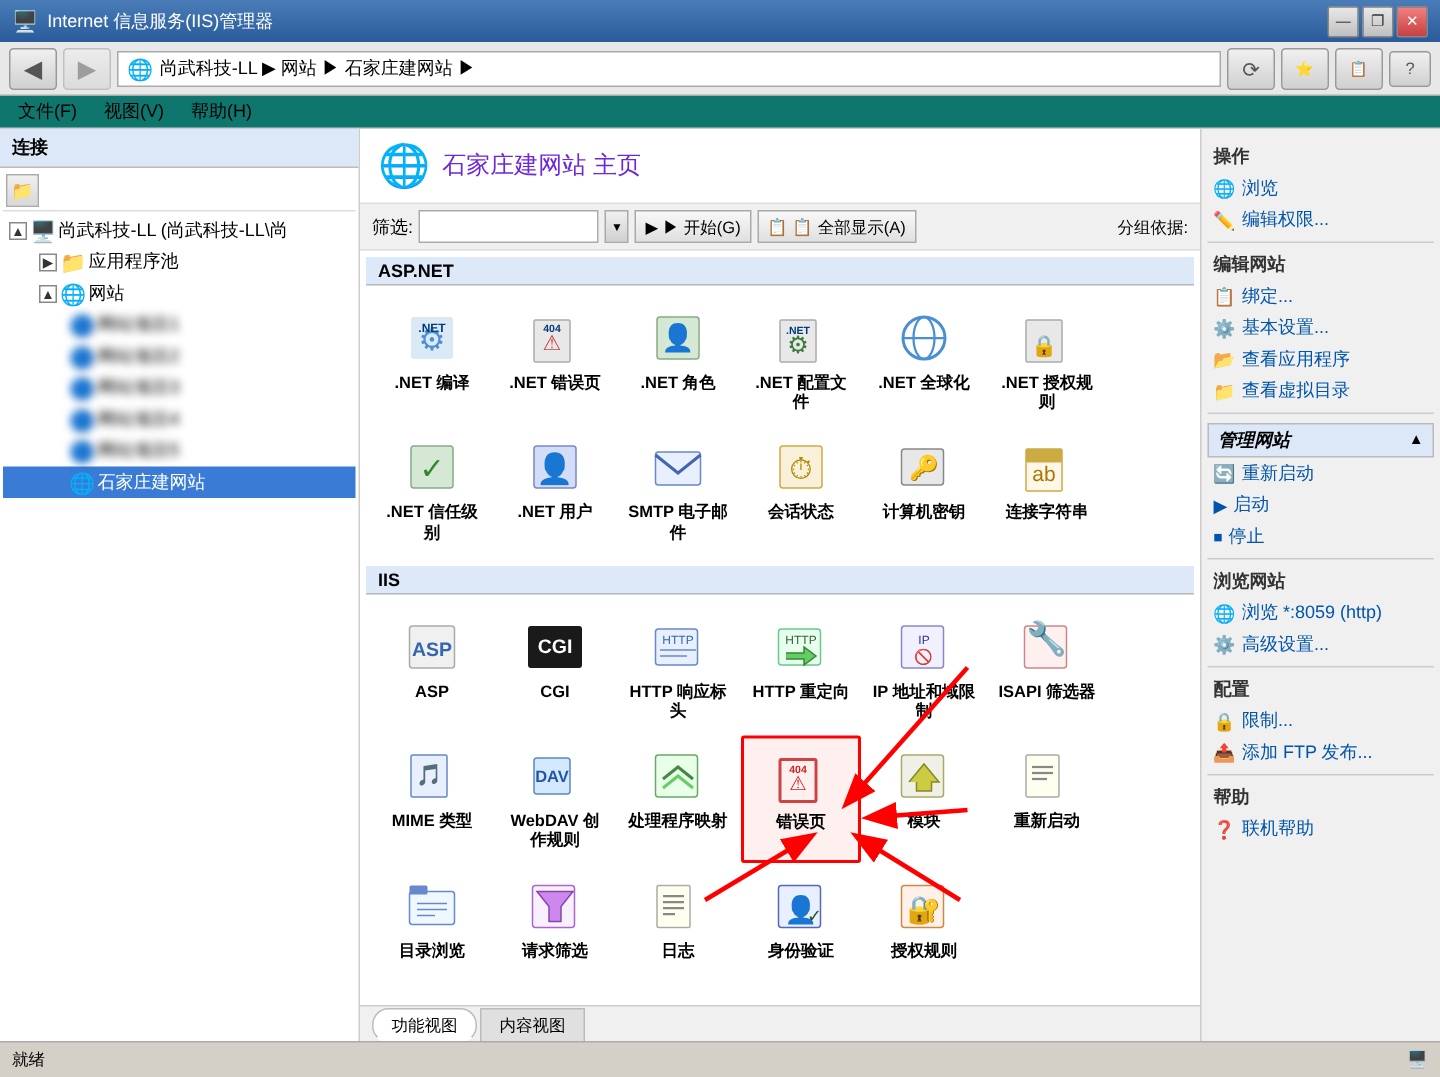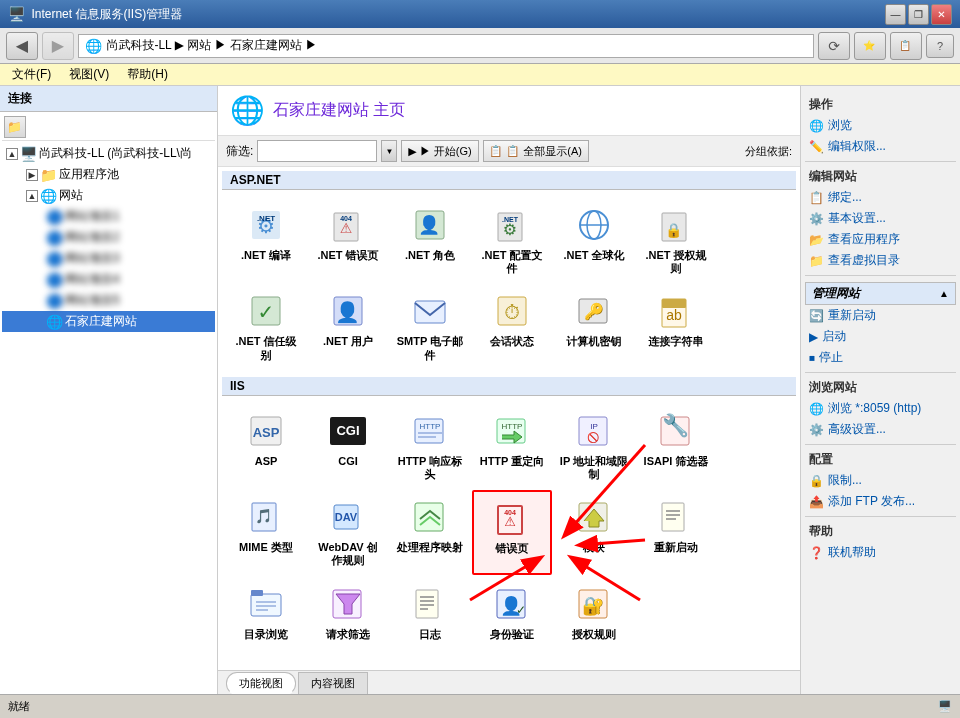--- a/index.html
+++ b/index.html
@@ -58,21 +58,21 @@
       width: 28px; height: 24px;
       background: linear-gradient(to bottom, #f0f0f0, #d0d0d0);
       border: 1px solid #999;
       border-radius: 3px;
       display: flex; align-items: center; justify-content: center;
       cursor: pointer; font-size: 11px; color: #555;
     }
 
     
     .menu-bar {
-      background: #fef9c3;
+      background: #0f766e;
       height: 22px;
       display: flex;
       align-items: center;
       padding: 0 4px;
       border-bottom: 1px solid #ccc;
       gap: 2px;
     }
     .menu-item {
       padding: 2px 8px;
       cursor: pointer;
@@ -81,21 +81,21 @@
     }
 
     
     .main-layout {
       display: flex;
       height: calc(718px - 28px - 36px - 22px - 24px);
     }
 
     
     .sidebar {
-      width: 218px;
+      width: 240px;
       background: white;
       border-right: 1px solid #ccc;
       overflow: hidden;
       display: flex;
       flex-direction: column;
     }
     .sidebar-header {
       background: #dce8f8;
       padding: 4px 8px;
       font-weight: bold;

